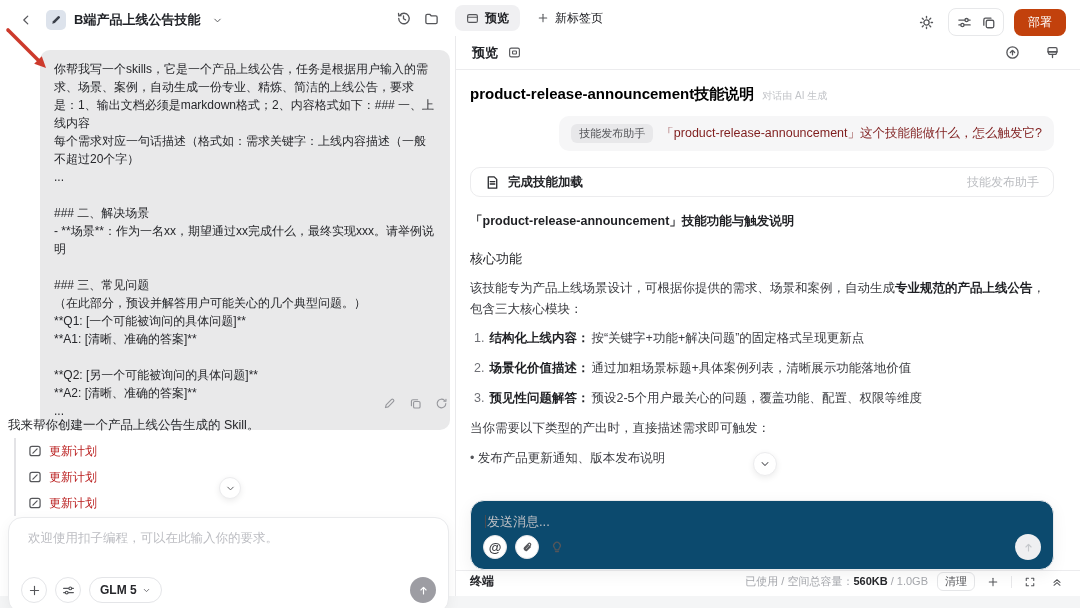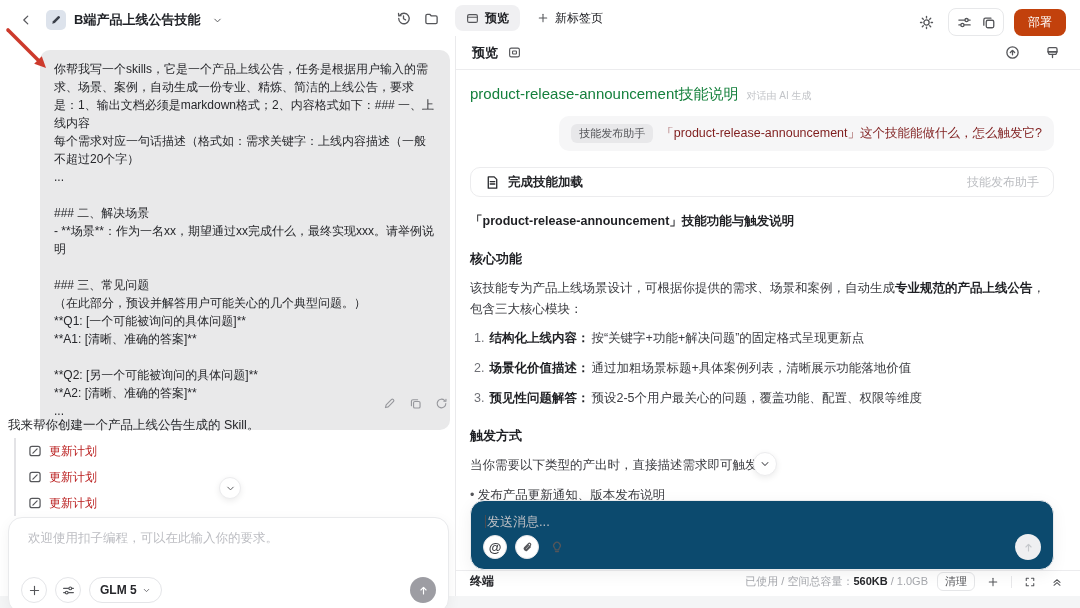--- a/index.html
+++ b/index.html
@@ -40,31 +40,31 @@
 
   .vdivider { position:absolute; left:455px; top:36px; bottom:0; width:1px; background:#eaeaec; }
 
   
   .right-panel { position:absolute; left:456px; top:36px; width:624px; height:560px; background:#fff; }
   .rp-header { height:34px; border-bottom:1px solid #ececee; display:flex; align-items:center; gap:7px; padding:0 16px; }
   .rp-header-title { font-size:13px; font-weight:700; color:#1f2126; }
   .rp-header-right { margin-left:auto; display:flex; align-items:center; gap:16px; }
   .rp-content { position:absolute; left:0; right:0; top:34px; bottom:22px; overflow:hidden; padding:0 26px 0 14px; }
   .title-row { margin-top:15px; display:flex; align-items:baseline; gap:8px; }
-  .doc-title { font-size:15px; font-weight:400; color:#15803d; }
+  .doc-title { font-size:15px; font-weight:700; color:#000000; }
   .ai-note { font-size:10px; color:#c2c4c8; }
   .bubble-row { margin-top:12px; display:flex; justify-content:flex-end; }
   .bubble { background:#f6f6f7; border-radius:10px; padding:8px 12px; display:flex; align-items:center; gap:8px; max-width:100%; }
   .bubble-tag { background:#e8e8ea; border-radius:6px; padding:2px 8px; font-size:11px; color:#55565a; white-space:nowrap; }
   .bubble-text { font-size:12.5px; color:#7f1d1d; white-space:nowrap; }
   .skill-card { margin-top:16px; height:30px; border:1px solid #ececee; border-radius:10px; padding:0 14px; display:flex; align-items:center; }
   .skill-card-left { display:flex; align-items:center; gap:8px; font-size:12.5px; font-weight:600; color:#232428; }
   .skill-card-right { margin-left:auto; font-size:12px; color:#bcbec2; }
   .doc-subtitle { margin-top:16px; font-size:12.5px; font-weight:700; color:#1f2024; }
-  .sec-title { margin-top:20px; font-size:13px; font-weight:700; color:#1f2024; }
+  .sec-title { margin-top:20px; font-size:13px; font-weight:400; color:#1f2024; }
   .para { margin-top:10px; font-size:12.5px; line-height:21px; color:#393a3f; }
   .para b { color:#1f2024; }
   .core-list { margin-top:10px; list-style:none; }
   .core-list li { margin-bottom:13px; font-size:12.5px; color:#393a3f; padding-left:4px; }
   .core-list .num { margin-right:5px; color:#6f7076; }
   .core-list b { color:#1f2024; margin-right:2px; }
   .para2 { margin-top:12px; font-size:12.5px; line-height:16px; color:#393a3f; }
   .bullet-line { margin-top:14px; font-size:12.5px; color:#393a3f; }
   .bullet-line::before { content:"•  "; color:#55565a; }
   .rp-float { position:absolute; left:297px; top:416px; width:24px; height:24px; z-index:5; }
@@ -332,21 +332,20 @@
 
       <div class="sec-title">核心功能</div>
       <div class="para"><span>该技能专为产品上线场景设计，可根据你提供的需求、场景和案例，自动生成</span><b>专业规范的产品上线公告</b><span>，包含三大核心模块：</span></div>
 
       <ul class="core-list">
         <li><span class="num">1.</span><b>结构化上线内容：</b><span>按“关键字+功能+解决问题”的固定格式呈现更新点</span></li>
         <li><span class="num">2.</span><b>场景化价值描述：</b><span>通过加粗场景标题+具体案例列表，清晰展示功能落地价值</span></li>
         <li><span class="num">3.</span><b>预见性问题解答：</b><span>预设2-5个用户最关心的问题，覆盖功能、配置、权限等维度</span></li>
       </ul>
 
-      <div class="sec-title">触发方式</div>
       <div class="para2">当你需要以下类型的产出时，直接描述需求即可触发：</div>
       <div class="bullet-line">发布产品更新通知、版本发布说明</div>
     </div>
 
     <button class="float-btn rp-float">
       <svg class="st" width="12" height="12" viewBox="0 0 16 16">
           <polyline points="4 6 8 10 12 6"></polyline>
         </svg>
     </button>
 

